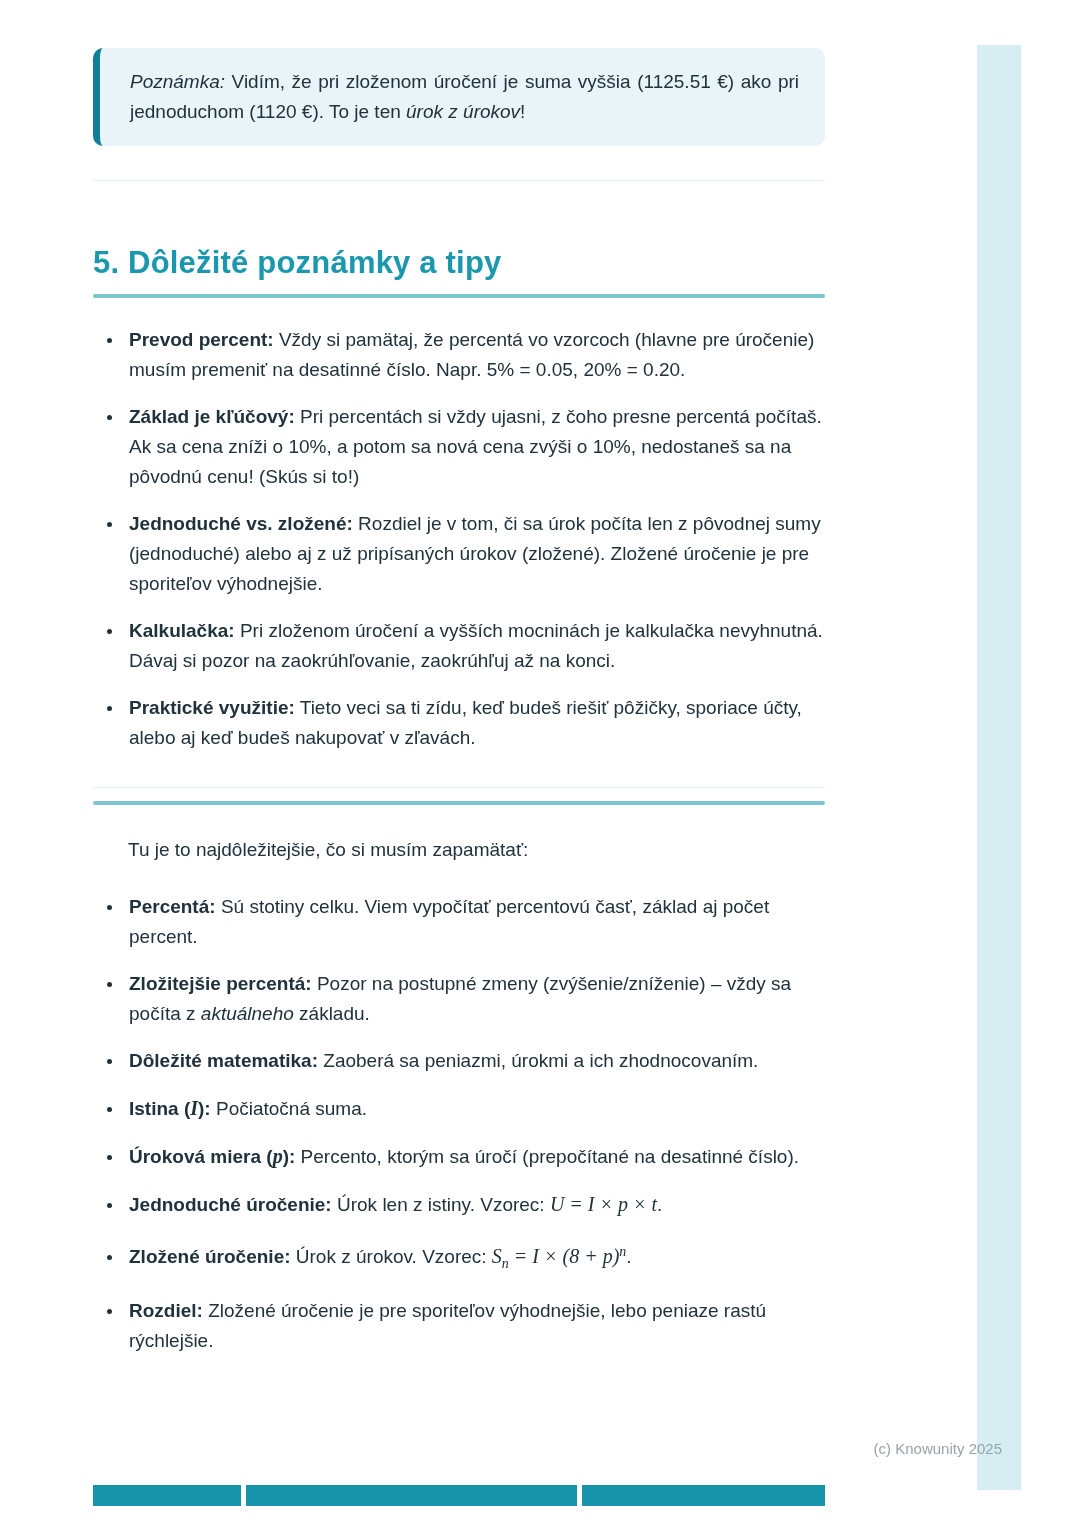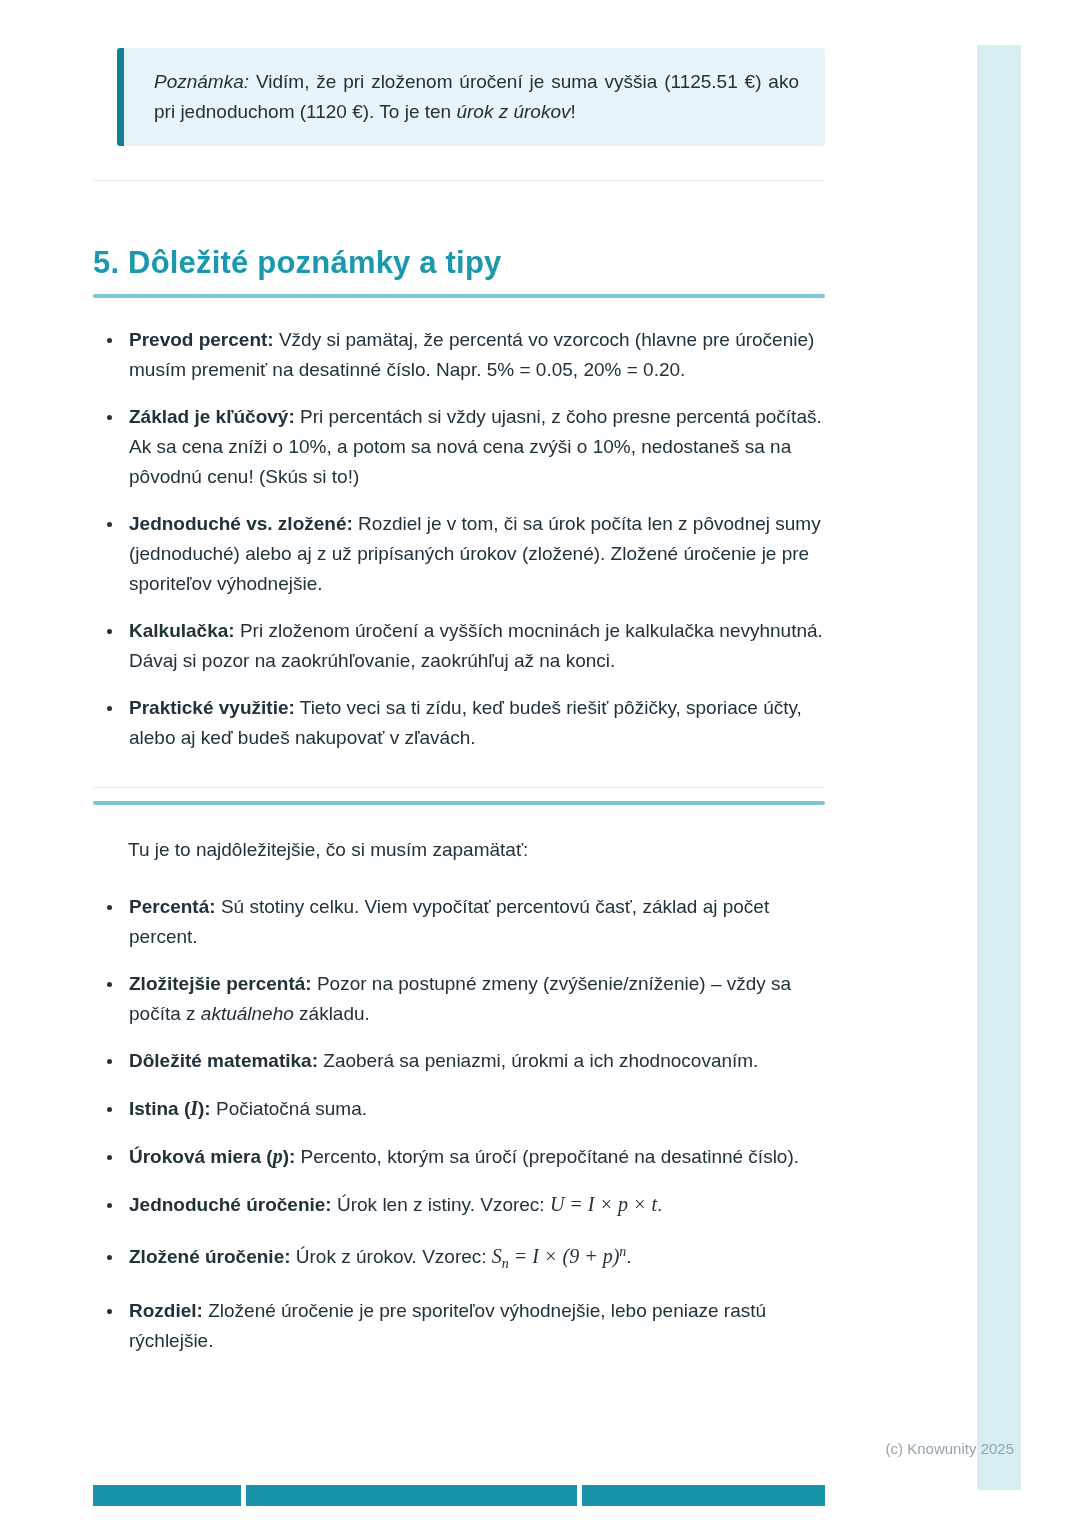--- a/index.html
+++ b/index.html
@@ -9,25 +9,24 @@
   }
   *{box-sizing:border-box;margin:0;padding:0;}
   html,body{background:#ffffff;}
   body{font-family:"Liberation Sans",sans-serif;color:var(--text);}
   .page{position:relative;width:1080px;height:1528px;background:#fff;overflow:hidden;}
   .content{padding:48px 255px 0 93px;}
   
   .note{
     background:var(--note_bg);
     border-left:7px solid var(--note_border);
-    border-radius:3px;
+    border-radius:10px;
     padding:19px 26px 19px 30px;
     font-size:19px;line-height:30px;
     text-align:justify;
-    margin-left:24px;
   }
   .divider{border:none;border-top:1px solid var(--divider);margin:34px 0 0 0;}
   h2.section-title{
     margin-top:64px;
     color:var(--heading);
     font-size:31px;font-weight:700;letter-spacing:.2px;
   }
   .title-underline{height:4px;background:var(--bar);margin-top:13px;border-radius:2px;}
   ul.bullets{margin-top:27px;padding-left:31px;}
   ul.bullets li{
@@ -41,21 +40,21 @@
   .seg-m,.seg-mb,.seg-sub,.seg-sup{font-family:"Liberation Serif",serif;font-style:italic;}
   .seg-m,.seg-mb{font-size:20px;}
   .seg-mb{font-weight:700;}
   sub.seg-sub,sup.seg-sup{font-size:14px;}
   
   .edge-strip{
     position:absolute;top:45px;bottom:38px;right:59px;width:44px;
     background:var(--strip);
   }
   .credit{
-    position:absolute;top:1440px;right:66px;
+    position:absolute;top:1440px;right:78px;
     font-size:15px;color:var(--footer_text);
   }
   .footer-bar{
     position:absolute;left:93px;bottom:22px;width:732px;height:21px;
     display:flex;gap:5px;
   }
   .footer-bar .seg{background:var(--accent);height:100%;}
   .footer-bar .seg1{width:148px;}
   .footer-bar .seg2{width:331px;}
   .footer-bar .seg3{flex:1;}
@@ -89,21 +88,21 @@
 
     <p class="intro">Tu je to najdôležitejšie, čo si musím zapamätať:</p>
 
     <ul class="bullets">
         <li><span class="seg-b">Percentá:</span><span class="seg-t"> Sú stotiny celku. Viem vypočítať percentovú časť, základ aj počet percent.</span></li>
         <li><span class="seg-b">Zložitejšie percentá:</span><span class="seg-t"> Pozor na postupné zmeny (zvýšenie/zníženie) – vždy sa počíta z </span><span class="seg-i">aktuálneho</span><span class="seg-t"> základu.</span></li>
         <li><span class="seg-b">Dôležité matematika:</span><span class="seg-t"> Zaoberá sa peniazmi, úrokmi a ich zhodnocovaním.</span></li>
         <li><span class="seg-b">Istina (</span><span class="seg-mb">I</span><span class="seg-b">):</span><span class="seg-t"> Počiatočná suma.</span></li>
         <li><span class="seg-b">Úroková miera (</span><span class="seg-mb">p</span><span class="seg-b">):</span><span class="seg-t"> Percento, ktorým sa úročí (prepočítané na desatinné číslo).</span></li>
         <li><span class="seg-b">Jednoduché úročenie:</span><span class="seg-t"> Úrok len z istiny. Vzorec: </span><span class="seg-m">U = I × p × t</span><span class="seg-t">.</span></li>
-        <li><span class="seg-b">Zložené úročenie:</span><span class="seg-t"> Úrok z úrokov. Vzorec: </span><span class="seg-m">S</span><sub class="seg-sub">n</sub><span class="seg-m"> = I × (9 + p)</span><sup class="seg-sup">n</sup><span class="seg-t">.</span></li>
+        <li><span class="seg-b">Zložené úročenie:</span><span class="seg-t"> Úrok z úrokov. Vzorec: </span><span class="seg-m">S</span><sub class="seg-sub">n</sub><span class="seg-m"> = I × (8 + p)</span><sup class="seg-sup">n</sup><span class="seg-t">.</span></li>
         <li><span class="seg-b">Rozdiel:</span><span class="seg-t"> Zložené úročenie je pre sporiteľov výhodnejšie, lebo peniaze rastú rýchlejšie.</span></li>
       </ul>
 
   </div>
 
   <div class="credit">(c) Knowunity 2025</div>
 
   <div class="footer-bar">
     <div class="seg seg1"></div>
     <div class="seg seg2"></div>

